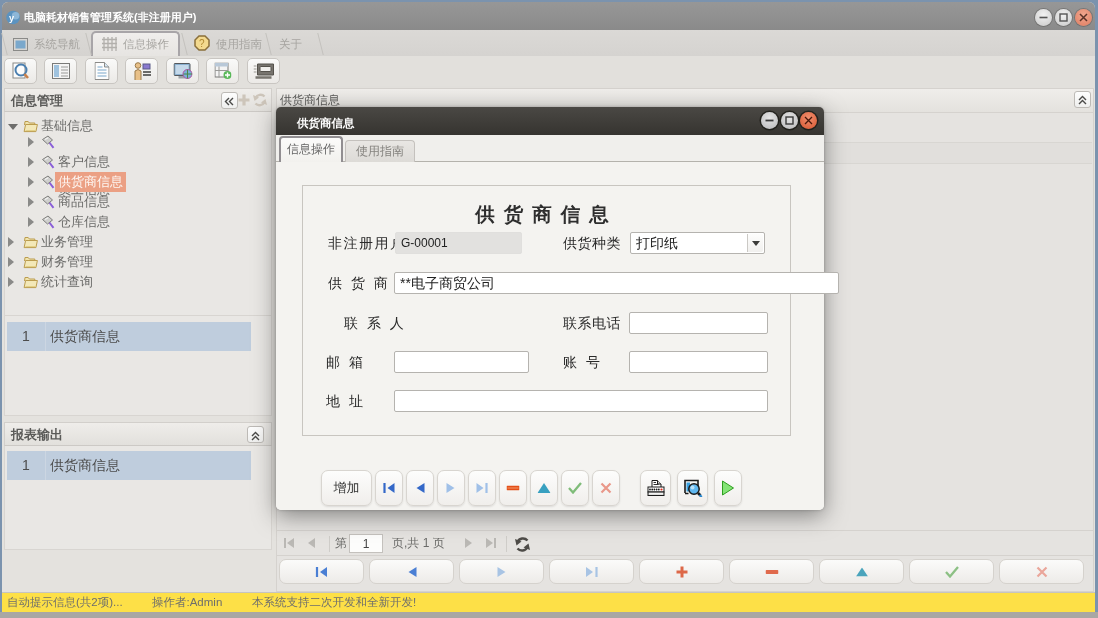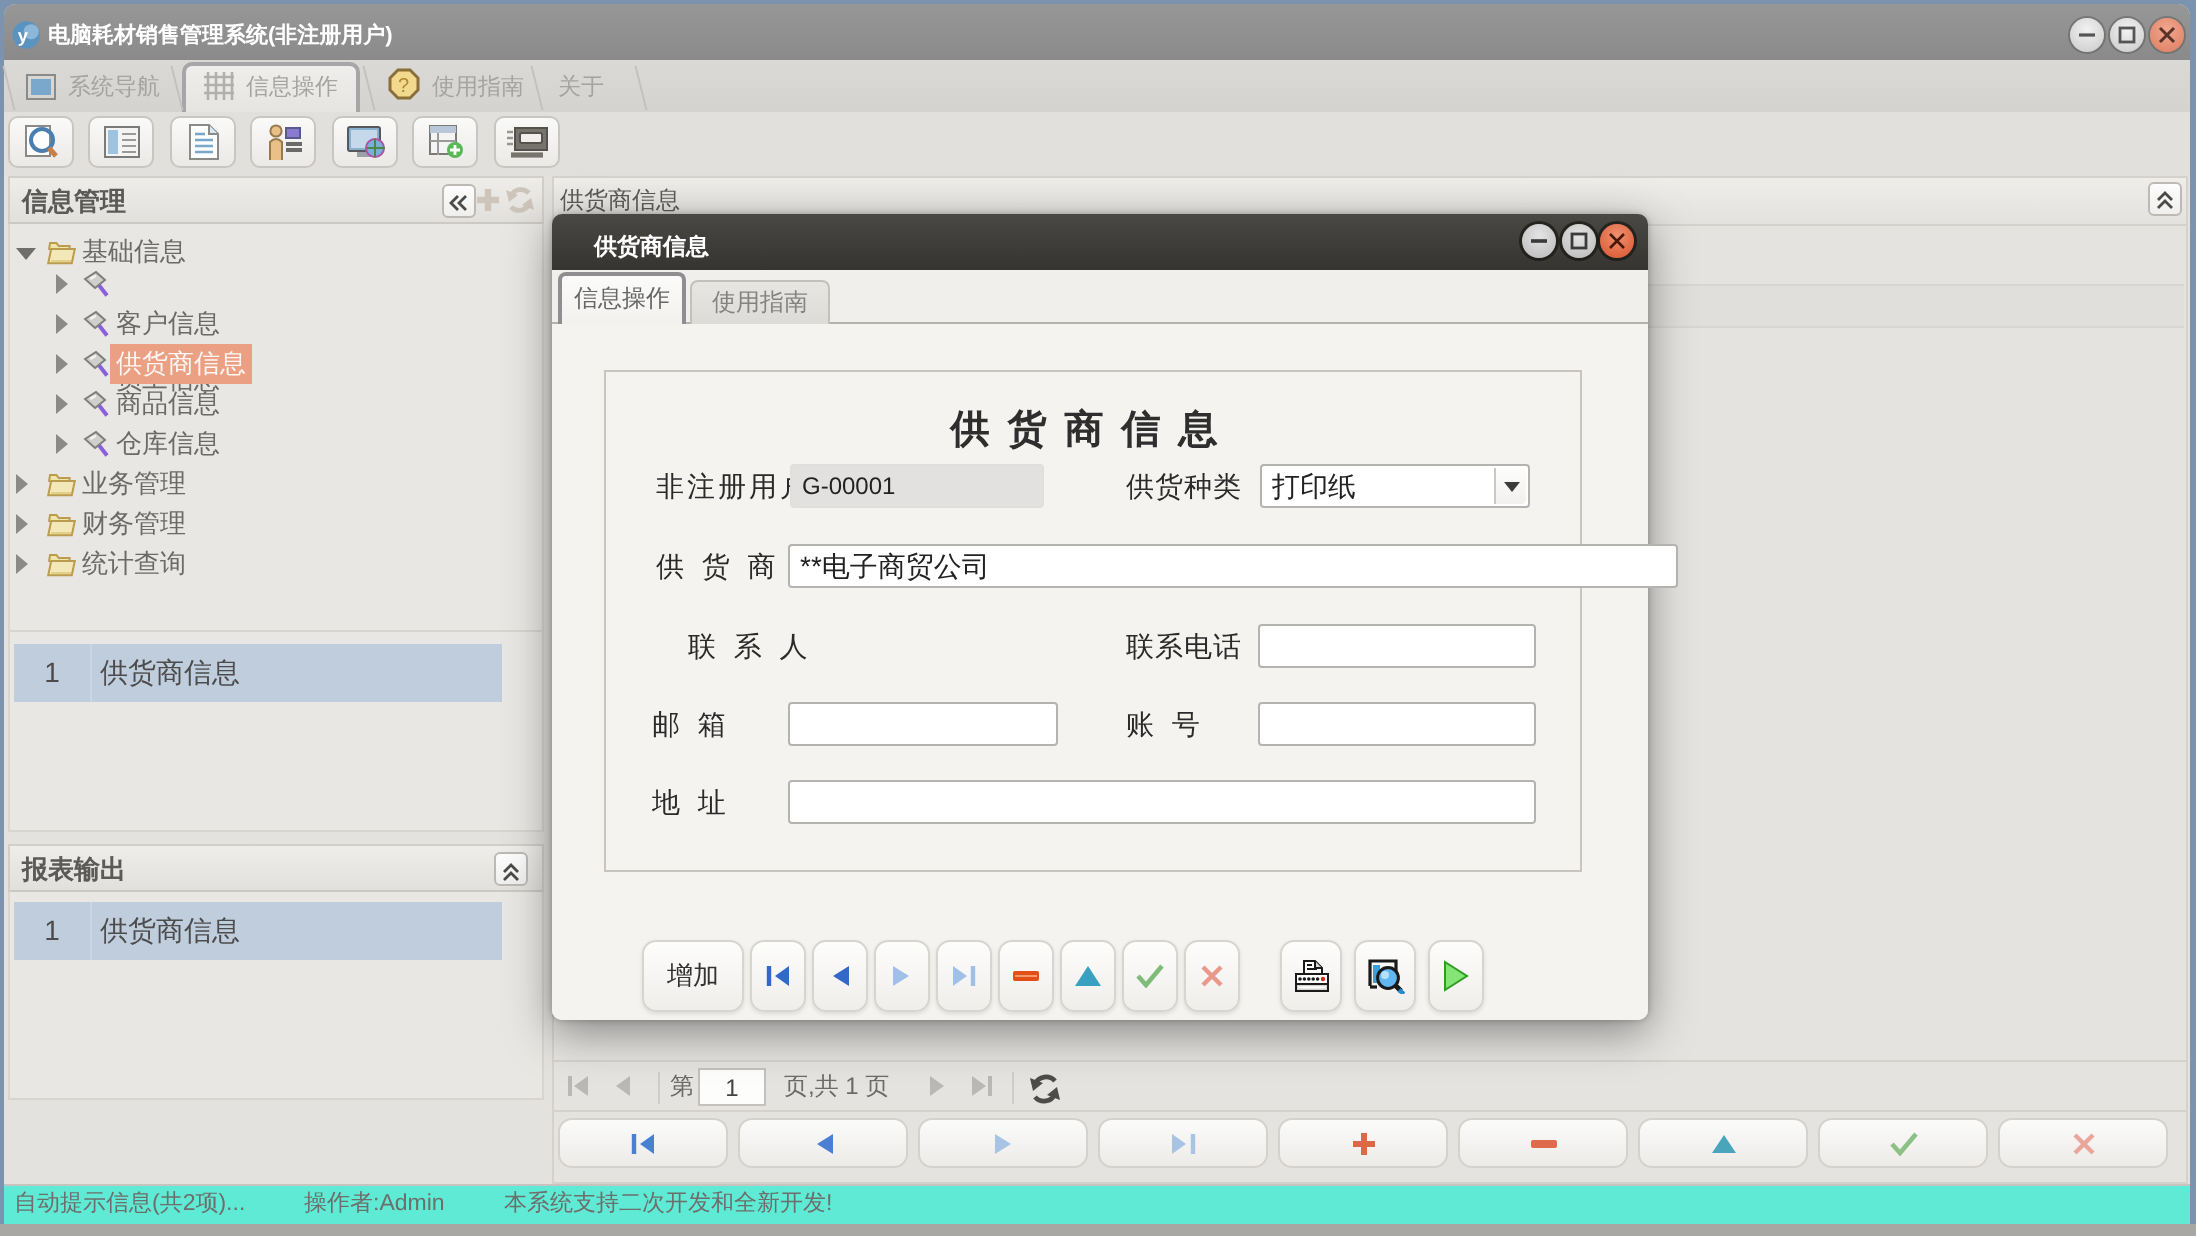--- a/index.html
+++ b/index.html
@@ -42,21 +42,21 @@
 #rgridhead{position:absolute;left:1px;top:53px;right:1px;height:22px;background:#e1dfdc;border-bottom:1px solid #d8d6d2;border-top:1px solid #d8d6d2;}
 
 #pager{position:absolute;left:0;right:0;top:441px;height:26px;border-top:1px solid #d5d2ce;border-bottom:1px solid #d5d2ce;background:#e5e3e0;color:#6b6b69;font-size:12px;}
 #pager .pgi{position:absolute;top:5px;}
 #pageinput{position:absolute;left:54px;top:3px;width:34px;height:19px;background:#fdfdfc;border:1px solid #c4c1bd;text-align:center;line-height:19px;color:#444;}
 
 #bigbtns{position:absolute;left:0;right:0;top:468px;height:30px;}
 .bbtn{position:absolute;top:2px;height:25px;background:linear-gradient(#fbfbfa,#edebe8);border:1px solid #d5d2cd;border-radius:7px;}
 .bbtn svg{position:absolute;left:50%;top:50%;transform:translate(-50%,-50%);}
 
-#statusbar{position:absolute;left:0;right:0;top:590px;height:20px;background:#5eead4;border-top:1px solid #c6c4c0;color:#6e6e6c;font-size:11.5px;line-height:19px;}
+#statusbar{position:absolute;left:0;right:0;top:590px;height:20px;background:#fde047;border-top:1px solid #c6c4c0;color:#6e6e6c;font-size:11.5px;line-height:19px;}
 #statusbar span{position:absolute;top:0;}
 #winbottom{position:fixed;left:0;right:0;top:612px;height:6px;background:#a9a7a4;}
 
 #dialog{position:absolute;left:276px;top:107px;width:548px;height:403px;border-radius:6px 6px 5px 5px;box-shadow:0 6px 22px rgba(40,40,40,.5), 0 0 3px rgba(0,0,0,.25);background:#f4f3f0;}
 #dtitle{position:absolute;left:0;top:0;right:0;height:28px;background:linear-gradient(#4a4844,#363430);border-radius:5px 5px 0 0;}
 #dtitle .t{position:absolute;left:21px;top:9px;color:#fff;font-weight:bold;font-size:11.5px;}
 .dwb{position:absolute;top:5px;width:17px;height:17px;border-radius:50%;box-shadow:0 0 0 1.5px rgba(25,25,20,.75);}
 #dtabs{position:absolute;left:0;top:28px;right:0;height:27px;background:#f0efec;border-bottom:1px solid #b4b2ac;border-radius:0;}
 #dtab1{position:absolute;left:3px;top:1px;width:64px;height:26px;background:linear-gradient(#fbfbfa,#f2f1ee);border:2px solid #918e91;border-bottom:none;border-radius:4px 4px 0 0;text-align:center;line-height:22px;color:#666;font-size:12px;}
 #dtab2{position:absolute;left:69px;top:5px;width:70px;height:22px;background:linear-gradient(#e8e6e3,#dddbd7);border:1px solid #c4c1bd;border-bottom:none;border-radius:4px 4px 0 0;text-align:center;line-height:21px;color:#85837f;font-size:12px;}

